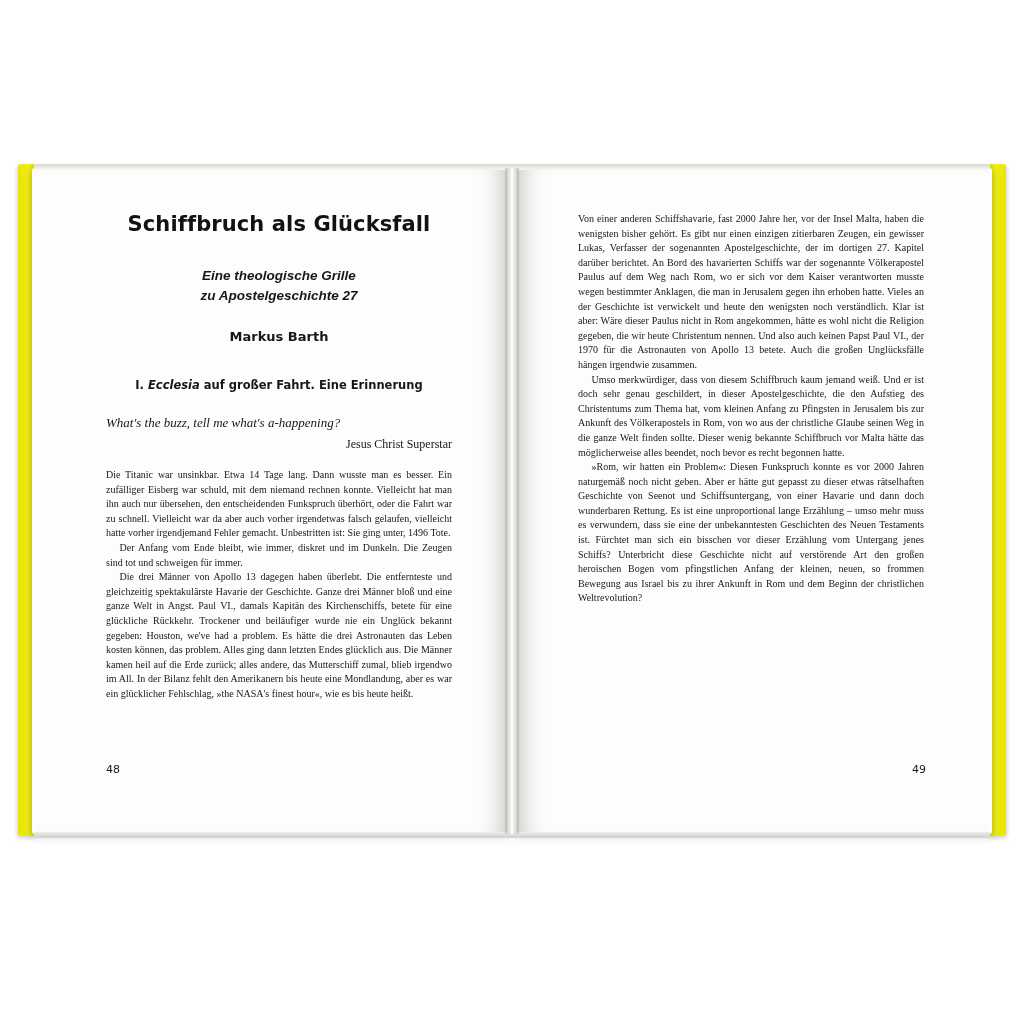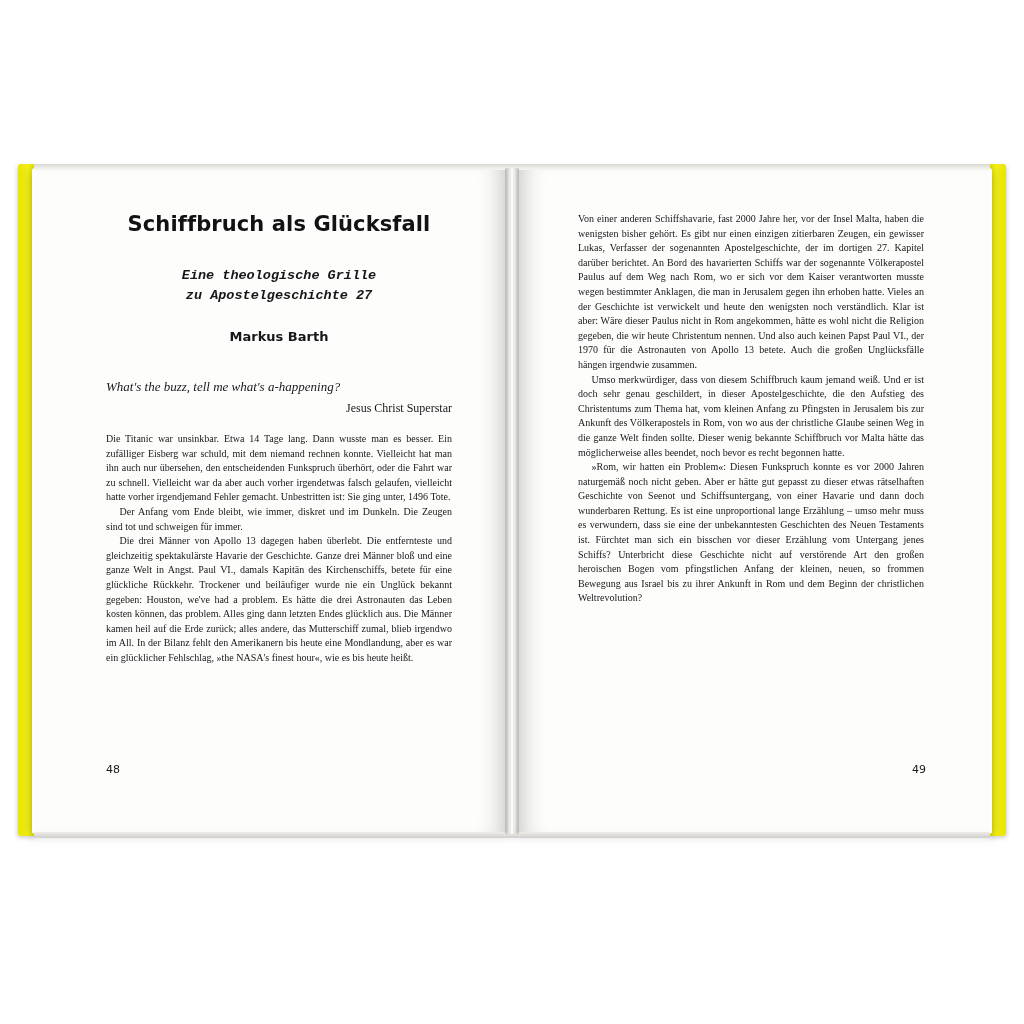--- a/index.html
+++ b/index.html
@@ -126,21 +126,21 @@
   h1.chapter-title {
     font-family: "DejaVu Sans", sans-serif;
     font-weight: 600;
     font-size: 21px;
     letter-spacing: 0.1px;
     margin: 0 0 30px 0;
     text-align: center;
     color: #121214;
   }
   .subtitle {
-    font-family: Liberation Mono, monospace;
+    font-family: Liberation Sans, sans-serif;
     font-style: italic;
     font-weight: 700;
     font-size: 13.5px;
     line-height: 1.45;
     text-align: center;
     margin: 0 0 24px 0;
   }
   .author {
     font-family: "DejaVu Sans", sans-serif;
     font-weight: 600;
@@ -207,20 +207,25 @@
 
       <h1 class="chapter-title">Schiffbruch als Glücksfall</h1>
 
       <div class="subtitle">
         <span>Eine theologische Grille</span><br>
         <span>zu Apostelgeschichte 27</span>
       </div>
 
       <div class="author">Markus Barth</div>
 
+      <div class="section-head">
+        <span>I.</span>
+        <i>Ecclesia</i>
+        <span>auf großer Fahrt. Eine Erinnerung</span>
+      </div>
 
       <p class="epigraph">What's the buzz, tell me what's a-happening?</p>
       <p class="epigraph-src">Jesus Christ Superstar</p>
 
       <p class="body">Die Titanic war unsinkbar. Etwa 14 Tage lang. Dann wusste man es besser. Ein zufälliger Eisberg war schuld, mit dem niemand rechnen konnte. Vielleicht hat man ihn auch nur übersehen, den entscheidenden Funkspruch überhört, oder die Fahrt war zu schnell. Vielleicht war da aber auch vorher irgendetwas falsch gelaufen, vielleicht hatte vorher irgendjemand Fehler gemacht. Unbestritten ist: Sie ging unter, 1496 Tote.</p>
       <p class="body">Der Anfang vom Ende bleibt, wie immer, diskret und im Dunkeln. Die Zeugen sind tot und schweigen für immer.</p>
       <p class="body">Die drei Männer von Apollo 13 dagegen haben überlebt. Die entfernteste und gleichzeitig spektakulärste Havarie der Geschichte. Ganze drei Männer bloß und eine ganze Welt in Angst. Paul VI., damals Kapitän des Kirchenschiffs, betete für eine glückliche Rückkehr. Trockener und beiläufiger wurde nie ein Unglück bekannt gegeben: Houston, we've had a problem. Es hätte die drei Astronauten das Leben kosten können, das problem. Alles ging dann letzten Endes glücklich aus. Die Männer kamen heil auf die Erde zurück; alles andere, das Mutterschiff zumal, blieb irgendwo im All. In der Bilanz fehlt den Amerikanern bis heute eine Mondlandung, aber es war ein glücklicher Fehlschlag, »the NASA's finest hour«, wie es bis heute heißt.</p>
     </div>
 
     <div class="folio">48</div>

